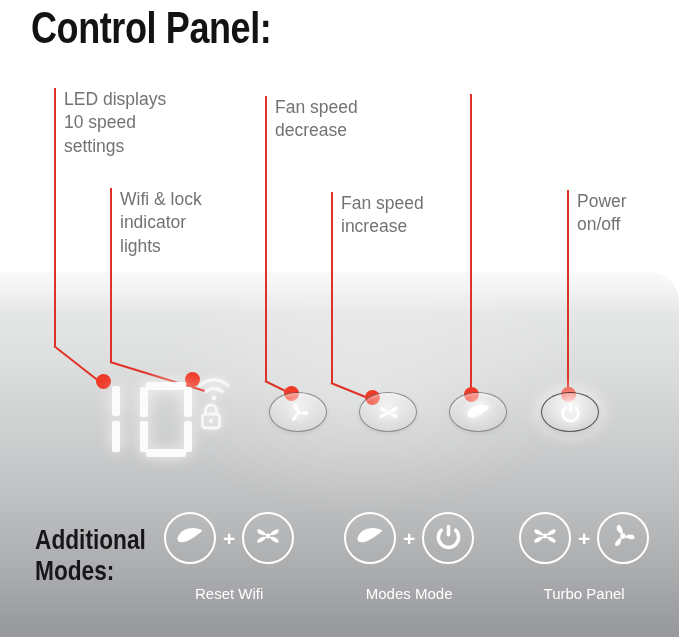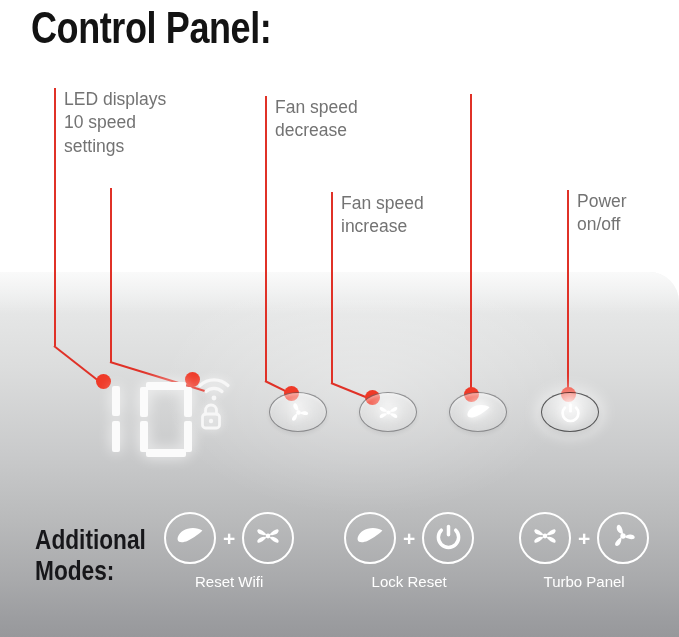--- a/index.html
+++ b/index.html
@@ -80,21 +80,21 @@
   }
   .mode-group{position:absolute;top:512px;display:flex;flex-direction:column;align-items:center;}
   .mode-row{display:flex;align-items:center;}
   .circ{
     width:52px;height:52px;border-radius:50%;
     border:2px solid #ffffff;
     display:flex;align-items:center;justify-content:center;
     box-sizing:border-box;
   }
   .plus{color:#fff;font-size:21px;font-weight:bold;margin:0 7px;line-height:1;}
-  .mode-name{margin-top:9px;color:#fff;font-size:15px;white-space:nowrap;}
+  .mode-name{margin-top:21px;color:#fff;font-size:15px;white-space:nowrap;}
 </style>
 </head>
 <body>
 
 <div id="root">
 
   <div class="device"></div>
   <div class="panel-sheen"></div>
 
   <div class="title">Control Panel:</div>
@@ -117,20 +117,23 @@
 
   <div class="lead lead-v" style="left:470px;top:94px;height:300px;"></div>
   <div class="dot" style="left:464px;top:387px;"></div>
 
   <div class="lead lead-v" style="left:567px;top:190px;height:204px;"></div>
   <div class="dot" style="left:561px;top:387px;"></div>
 
   <div class="callout" style="left:64px;top:88px;">LED displays
 10 speed
 settings</div>
+  <div class="callout" style="left:120px;top:188px;">Wifi &amp; lock
+indicator
+lights</div>
   <div class="callout" style="left:275px;top:96px;">Fan speed
 decrease</div>
   <div class="callout" style="left:341px;top:192px;">Fan speed
 increase</div>
   <div class="callout" style="left:577px;top:190px;">Power
 on/off</div>
 
   <div class="led">
 
     <div class="seg" style="left:12px;top:6px;width:8px;height:30px;"></div>
@@ -239,21 +242,21 @@
       <span class="plus">+</span>
       <div class="circ">
         <span>
           <svg width="27" height="27" viewBox="0 0 24 24">
             <path d="M5.6 6.4 A9 9 0 1 0 18.4 6.4" stroke="#fff" stroke-width="3.1" fill="none" stroke-linecap="round"></path>
             <rect x="10.45" y="1.6" width="3.1" height="10.5" rx="1.55" fill="#fff"></rect>
           </svg>
         </span>
       </div>
     </div>
-    <div class="mode-name">Lock Reset</div>
+    <div class="mode-name">Modes Mode</div>
   </div>
 
   <div class="mode-group" style="left:519px;">
     <div class="mode-row">
       <div class="circ">
         <span>
           <svg width="28" height="28" viewBox="0 0 24 24">
             <circle cx="12" cy="12" r="2.1" fill="#fff"></circle>
             <path d="M10.7 10.7 C8.6 8.1 5.6 6.1 4.0 6.2 C2.2 6.4 2.4 9.2 5.5 10.6 C7.4 11.5 9.6 11.5 10.7 10.7Z" fill="#fff"></path>
             <path d="M13.3 10.7 C15.4 8.1 18.4 6.1 20.0 6.2 C21.8 6.4 21.6 9.2 18.5 10.6 C16.6 11.5 14.4 11.5 13.3 10.7Z" fill="#fff"></path>

